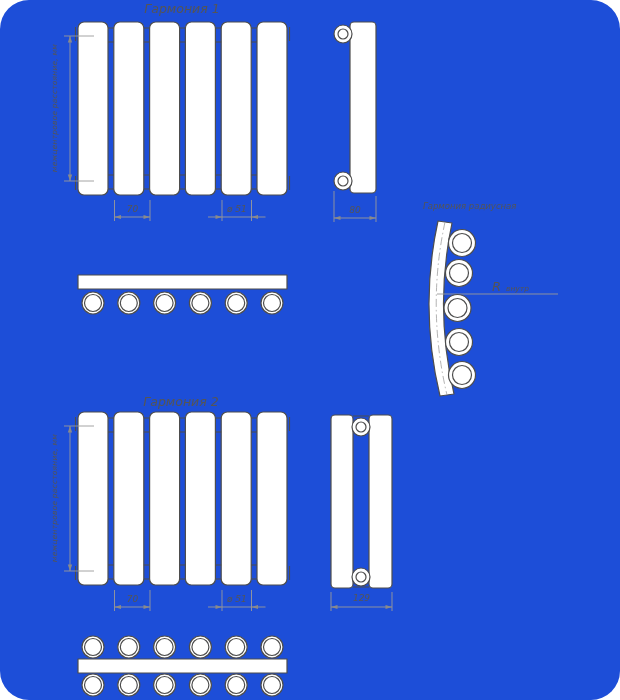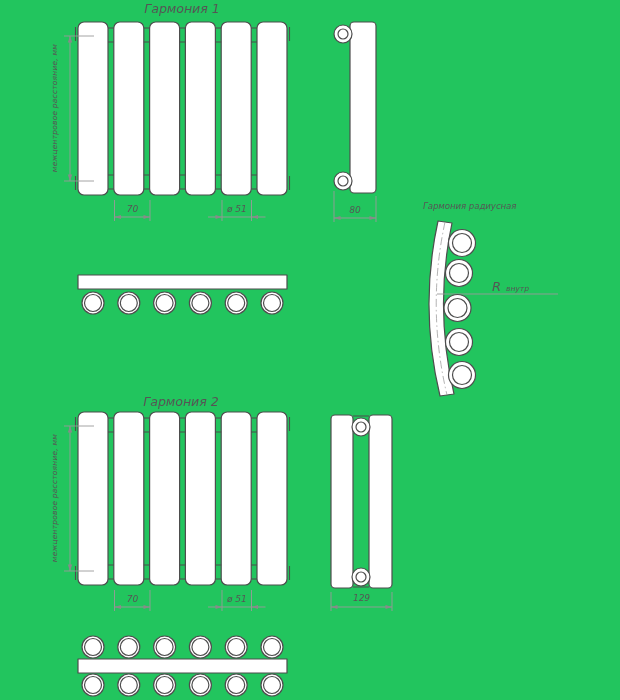--- a/index.html
+++ b/index.html
@@ -1,16 +1,16 @@
 <!DOCTYPE html>
 <html><head>
 <meta charset="utf-8">
 <style>
   html,body{margin:0;padding:0;background:#ffffff;}
-  .stage{position:relative;width:620px;height:700px;background:#22c55e;overflow:hidden;}
+  .stage{position:relative;width:620px;height:700px;background:#1d4ed8;overflow:hidden;border-radius:29px;}
   svg{display:block;}
   .outline{fill:#ffffff;stroke:#4d4d4d;stroke-width:1.2;stroke-linejoin:round;}
   .oline{fill:none;stroke:#4d4d4d;stroke-width:1.1;}
   .dim{fill:none;stroke:#9a9a9a;stroke-width:0.9;}
   .dimf{fill:#8a8a8a;stroke:none;}
   .cline{fill:none;stroke:#a0a0a0;stroke-width:0.8;stroke-dasharray:8 3 1.5 3;}
   text{fill:#555555;font-family:"DejaVu Sans",sans-serif;font-style:italic;}
   .t-title{font-size:12.5px;}
   .t-dim{font-size:9px;}
   .t-axis{font-size:7.5px;letter-spacing:0.2px;}

